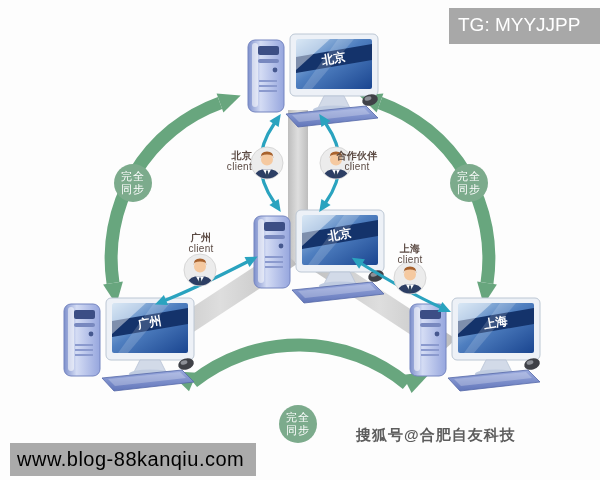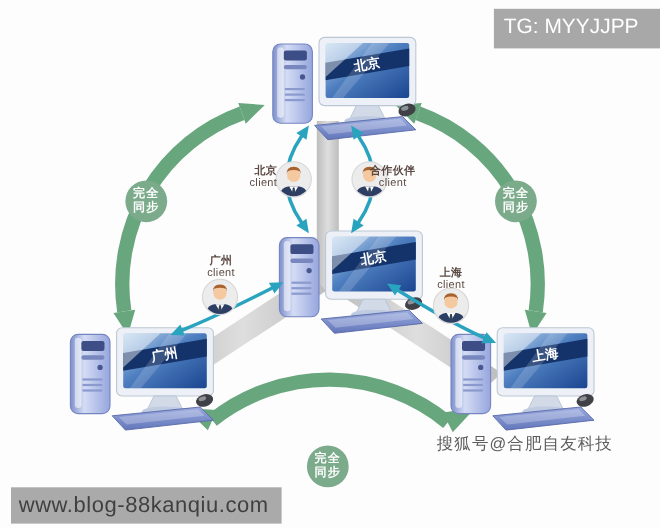--- a/index.html
+++ b/index.html
@@ -10,38 +10,38 @@
   }
   .stage svg { position:absolute; left:0; top:0; }
   .screen-label { font-family:"Liberation Sans",sans-serif; font-size:12px; font-weight:bold; fill:#ffffff; }
   .client-label {
     position:absolute; font-size:10px; line-height:11px; color:#5b4a43;
     text-align:center; letter-spacing:0.3px;
   }
   .client-label .cn { font-weight:bold; }
   .sync-badge {
     position:absolute; width:38px; height:38px; border-radius:50%;
-    background:#7cab8c; color:#ffffff; font-size:11px; font-weight:bold;
+    background:#7cab8c; color:#ffffff; font-size:11px; font-weight:normal;
     line-height:13px; text-align:center; padding-top:6px; box-sizing:border-box;
     letter-spacing:1px;
   }
   .tg-watermark {
     position:absolute; left:449px; top:8px; width:151px; height:36px;
     background:#a8a8a8; color:#ffffff; font-size:19px; line-height:34px;
     padding-left:9px; box-sizing:border-box; white-space:nowrap;
   }
   .blog-watermark {
     position:absolute; left:10px; top:443px; width:246px; height:33px;
-    background:#aaaaaa; color:#404040; font-size:20px; line-height:33px;
+    background:#aaaaaa; color:#000000; font-size:20px; line-height:33px;
     padding-left:7px; box-sizing:border-box; white-space:nowrap; letter-spacing:0.5px;
   }
   .sohu-watermark {
-    position:absolute; left:356px; top:394px;
-    color:#4f4f4f; font-size:15px; font-weight:normal; letter-spacing:1px;
-    opacity:0.92; white-space:nowrap;margin-left:41px;
+    position:absolute; left:356px; top:426px;
+    color:#4f4f4f; font-size:15px; font-weight:bold; letter-spacing:1px;
+    opacity:0.92; white-space:nowrap;
   }
 </style>
 </head>
 <body>
 
 <div class="stage">
 
 <svg width="600" height="480" viewBox="0 0 600 480">
   <defs>
     <linearGradient id="gScreen" x1="0" y1="0" x2="1" y2="1">

